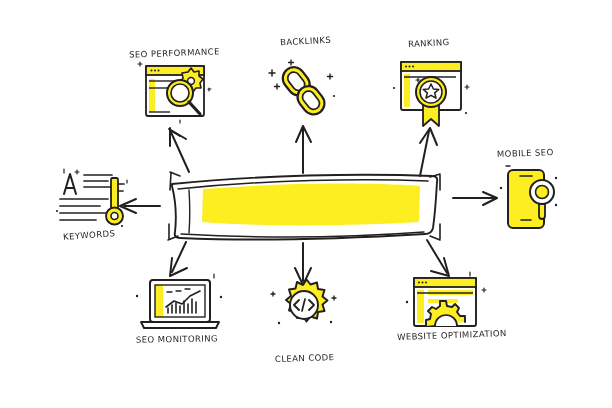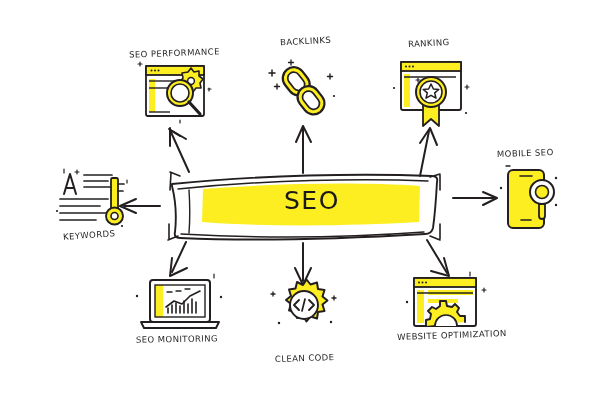--- a/index.html
+++ b/index.html
@@ -275,21 +275,20 @@
 
       <path d="M64,169 l0,4" stroke="#231f20" stroke-width="1.2" stroke-linecap="round"></path>
       <path d="M77,170 l0,4 M75,172 l4,0" stroke="#231f20" stroke-width="1.2" stroke-linecap="round"></path>
       <circle cx="57" cy="211" r="1.1" fill="#231f20"></circle>
       <path d="M127,180 l0,3" stroke="#231f20" stroke-width="1.2" stroke-linecap="round"></path>
       <circle cx="122" cy="226" r="1.1" fill="#231f20"></circle>
     </g>
 
   </svg>
 
-  <div class="seo-word" style="left:284px; top:186px;">SEO</div>
 
   <div class="lbl" style="left:129px; top:48px; transform:rotate(-2deg);">SEO PERFORMANCE</div>
 
   <div class="lbl" style="left:280px; top:36px; transform:rotate(-3deg);">BACKLINKS</div>
 
   <div class="lbl" style="left:408px; top:38px; transform:rotate(-3deg);">RANKING</div>
 
   <div class="lbl" style="left:497px; top:148px; transform:rotate(-2deg);">MOBILE SEO</div>
 
   <div class="lbl" style="left:397px; top:330px; transform:rotate(-2deg);">WEBSITE OPTIMIZATION</div>

